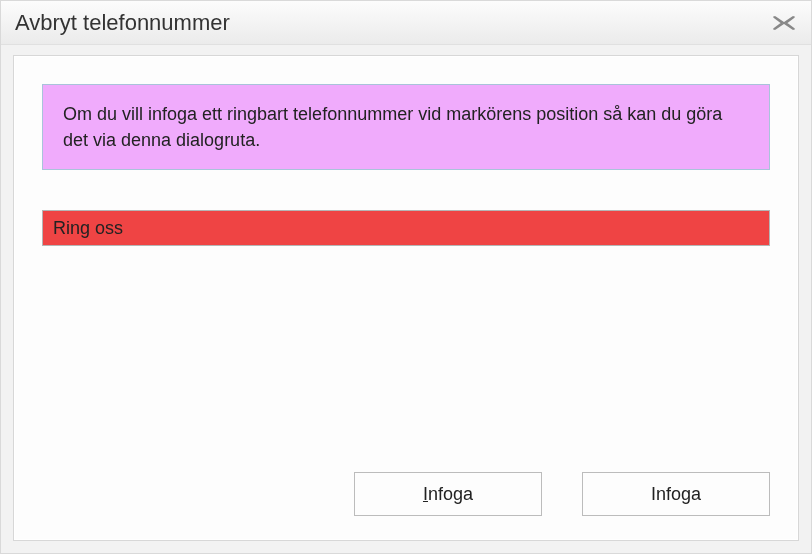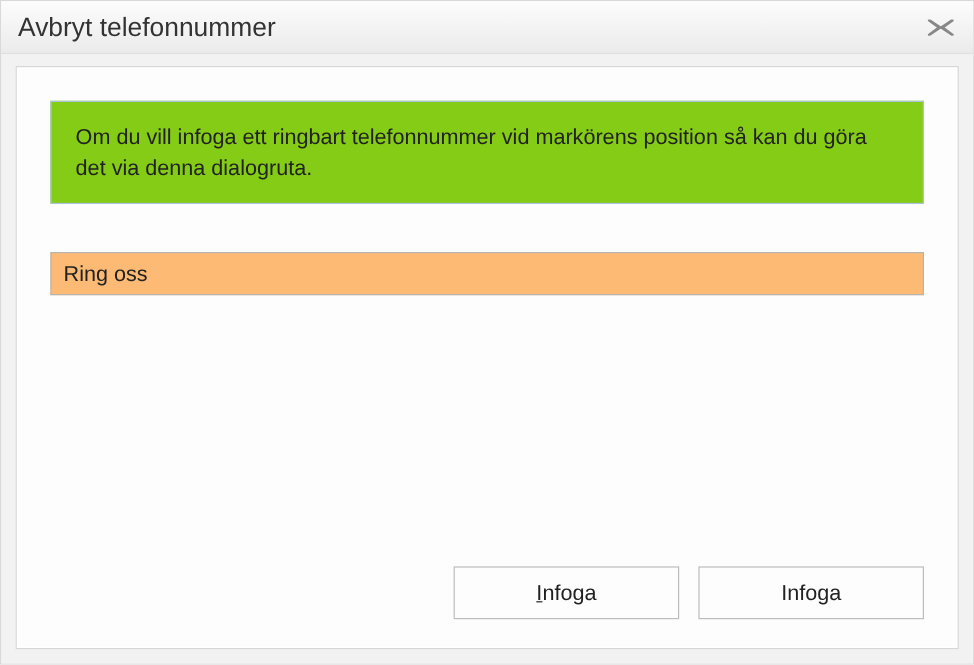--- a/index.html
+++ b/index.html
@@ -48,57 +48,57 @@
     right: 12px;
     top: 54px;
     bottom: 12px;
     border: 1px solid #d7d7d7;
     background: #fdfdfd;
     box-shadow: inset 0 0 0 1px #ffffff;
     padding: 28px 28px 24px 28px;
     box-sizing: border-box;
   }
   .info-panel {
-    background: #84cc16;
+    background: #f0abfc;
     border: 1px solid #a9c3da;
     padding: 16px 20px;
     font-size: 18px;
     line-height: 26px;
     color: #222;
     margin-bottom: 40px;
   }
   .field-label {
     font-size: 18px;
     color: #222;
     margin-bottom: 8px;
   }
   .mnemonic {
     text-decoration: underline;
   }
   .text-input {
     width: 100%;
     box-sizing: border-box;
     height: 36px;
     border: 1px solid #b5b5b5;
-    background: #fdba74;
+    background: #ef4444;
     font-size: 18px;
     font-family: inherit;
     padding: 4px 10px;
     color: #222;
     outline: none;
   }
   .field-gap {
     height: 34px;
   }
   .button-row {
     position: absolute;
     right: 28px;
     bottom: 24px;
     display: flex;
-    gap: 16px;
+    gap: 40px;
   }
   .btn {
     width: 188px;
     height: 44px;
     background: #fdfdfd;
     border: 1px solid #bcbcbc;
     font-size: 18px;
     font-family: inherit;
     color: #222;
     cursor: pointer;

